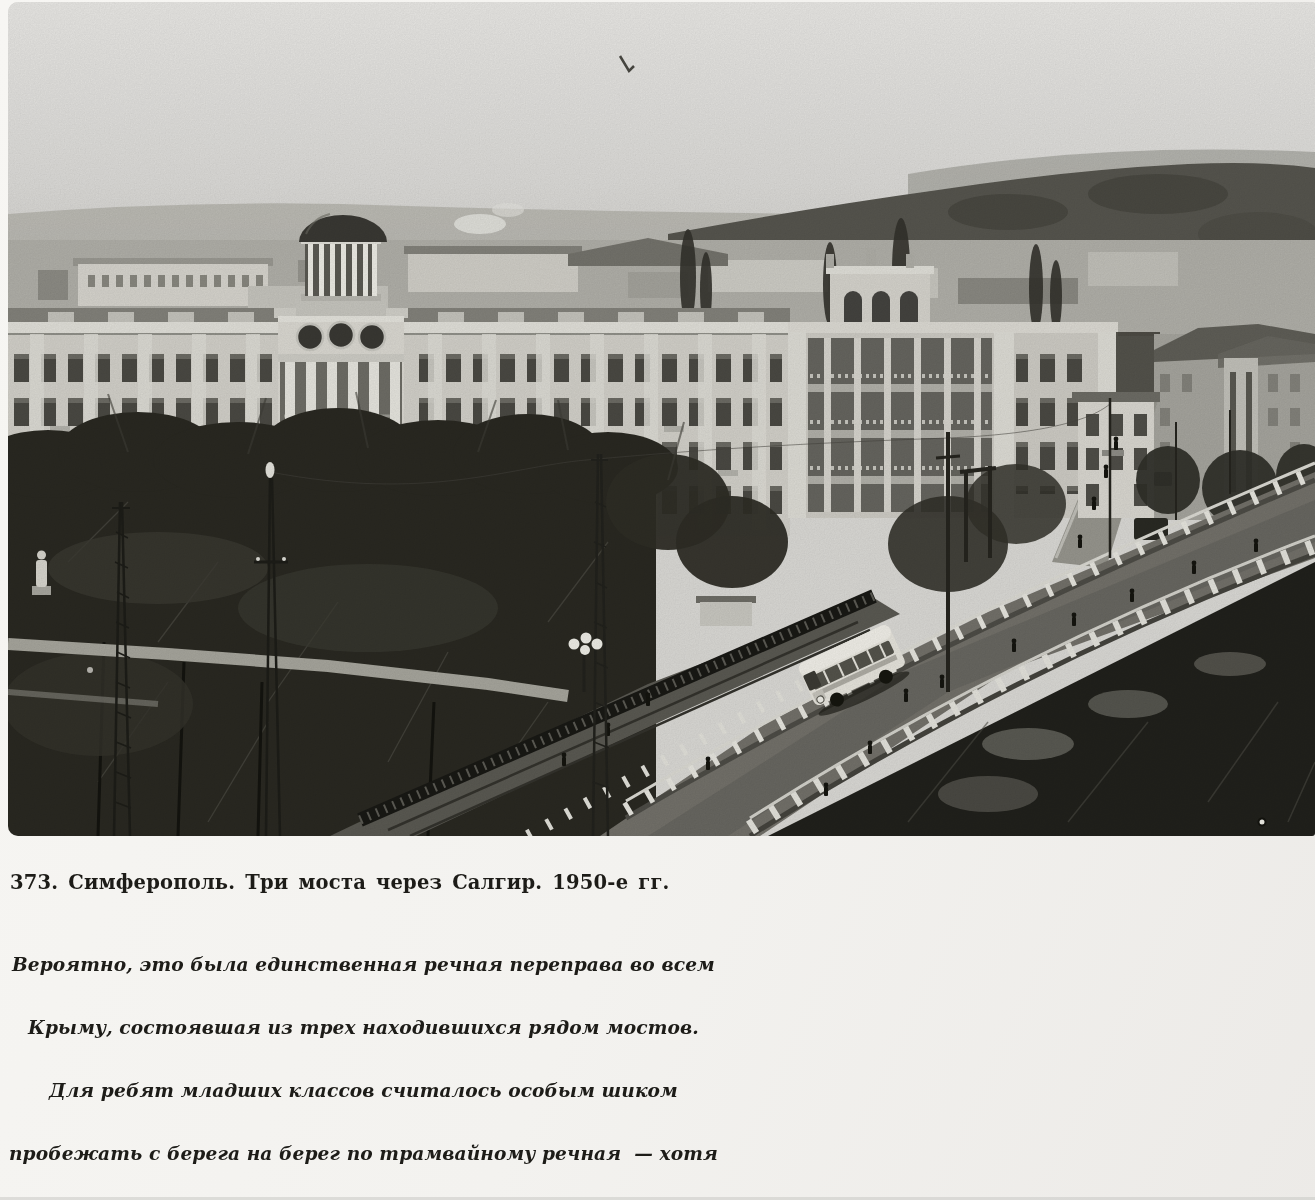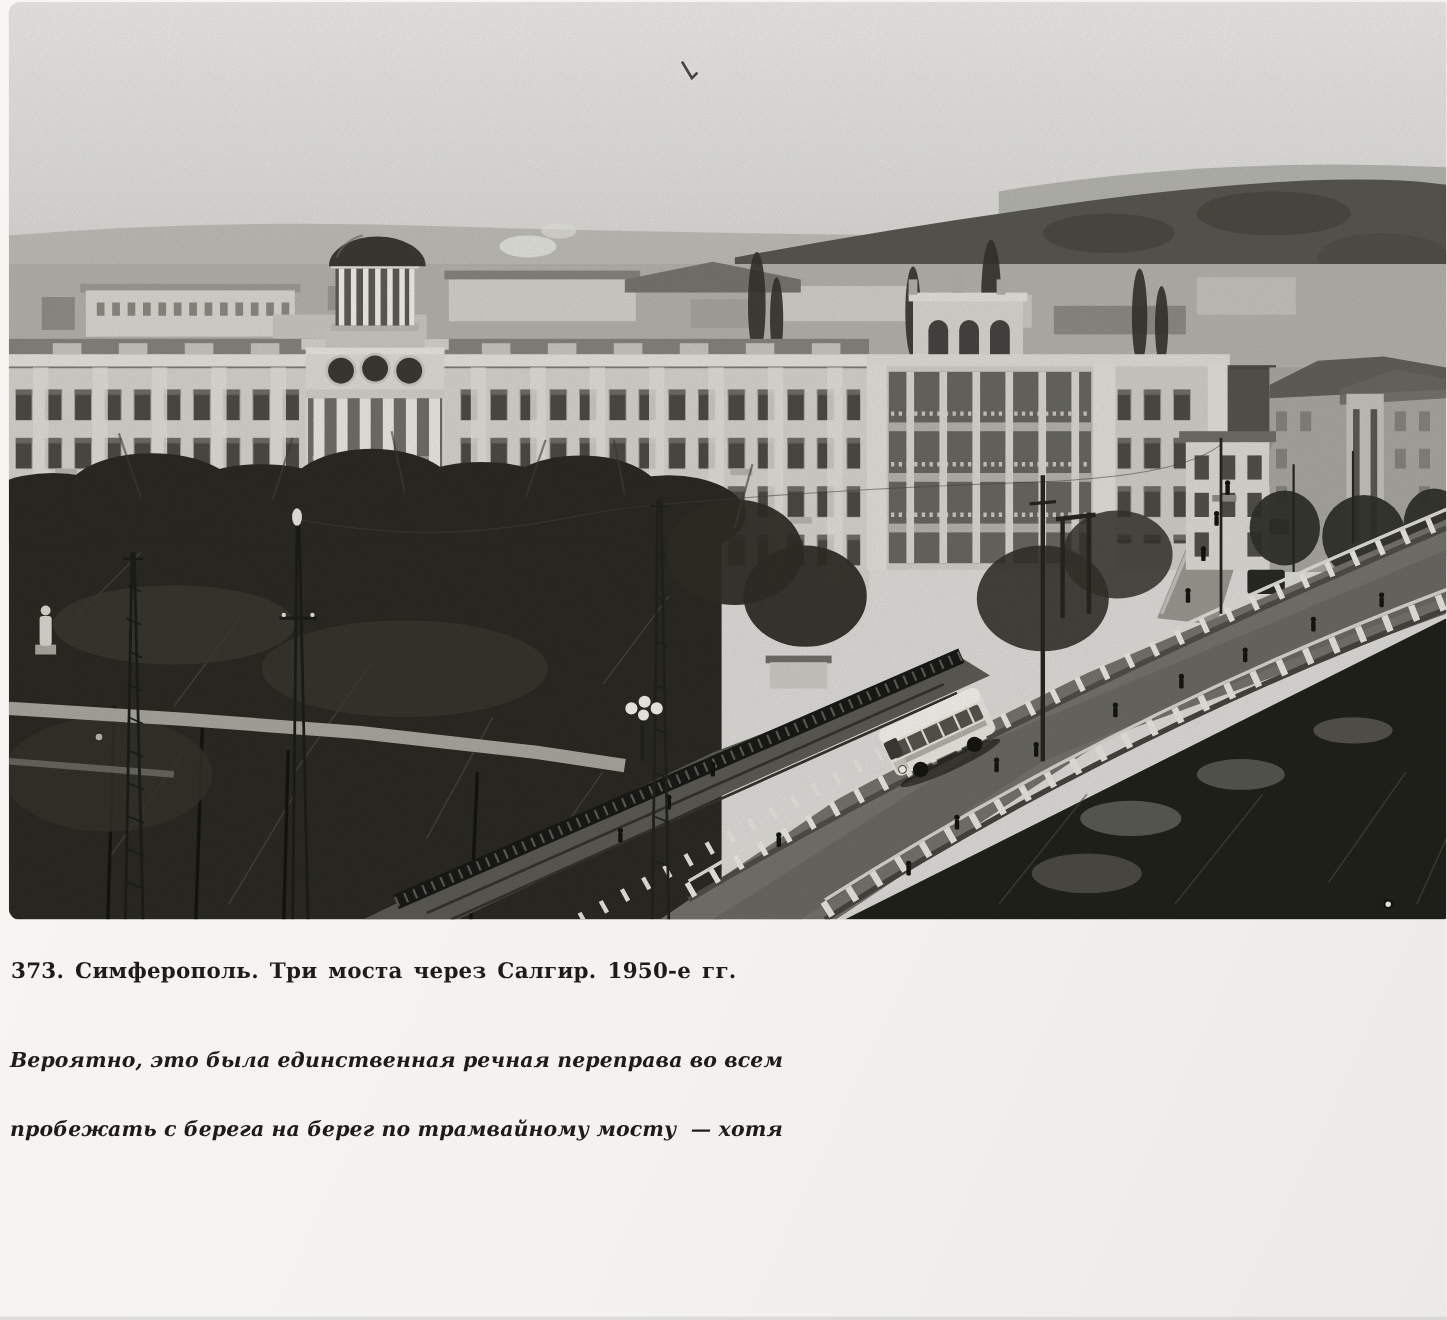--- a/index.html
+++ b/index.html
@@ -429,21 +429,23 @@
     </g>
 
     <rect width="1307" height="834" filter="url(#grain)" opacity=".12"></rect>
   </svg>
   </div>
 
   <div class="caption-title">373. Симферополь. Три моста через Салгир. 1950-е гг.</div>
 
   <div class="caption-body">
     <div class="cl">Вероятно, это была единственная речная переправа во всем</div>
-    <div class="cl">пробежать с берега на берег по трамвайному мосту  — хотя</div>
+    <div class="cl">Крыму, состоявшая из трех находившихся рядом мостов.</div>
+    <div class="cl">Для ребят младших классов считалось особым шиком</div>
+    <div class="cl">пробежать с берега на берег по трамвайному речная  — хотя</div>
     
     
     
     
     
     
     
     
     
   </div>

